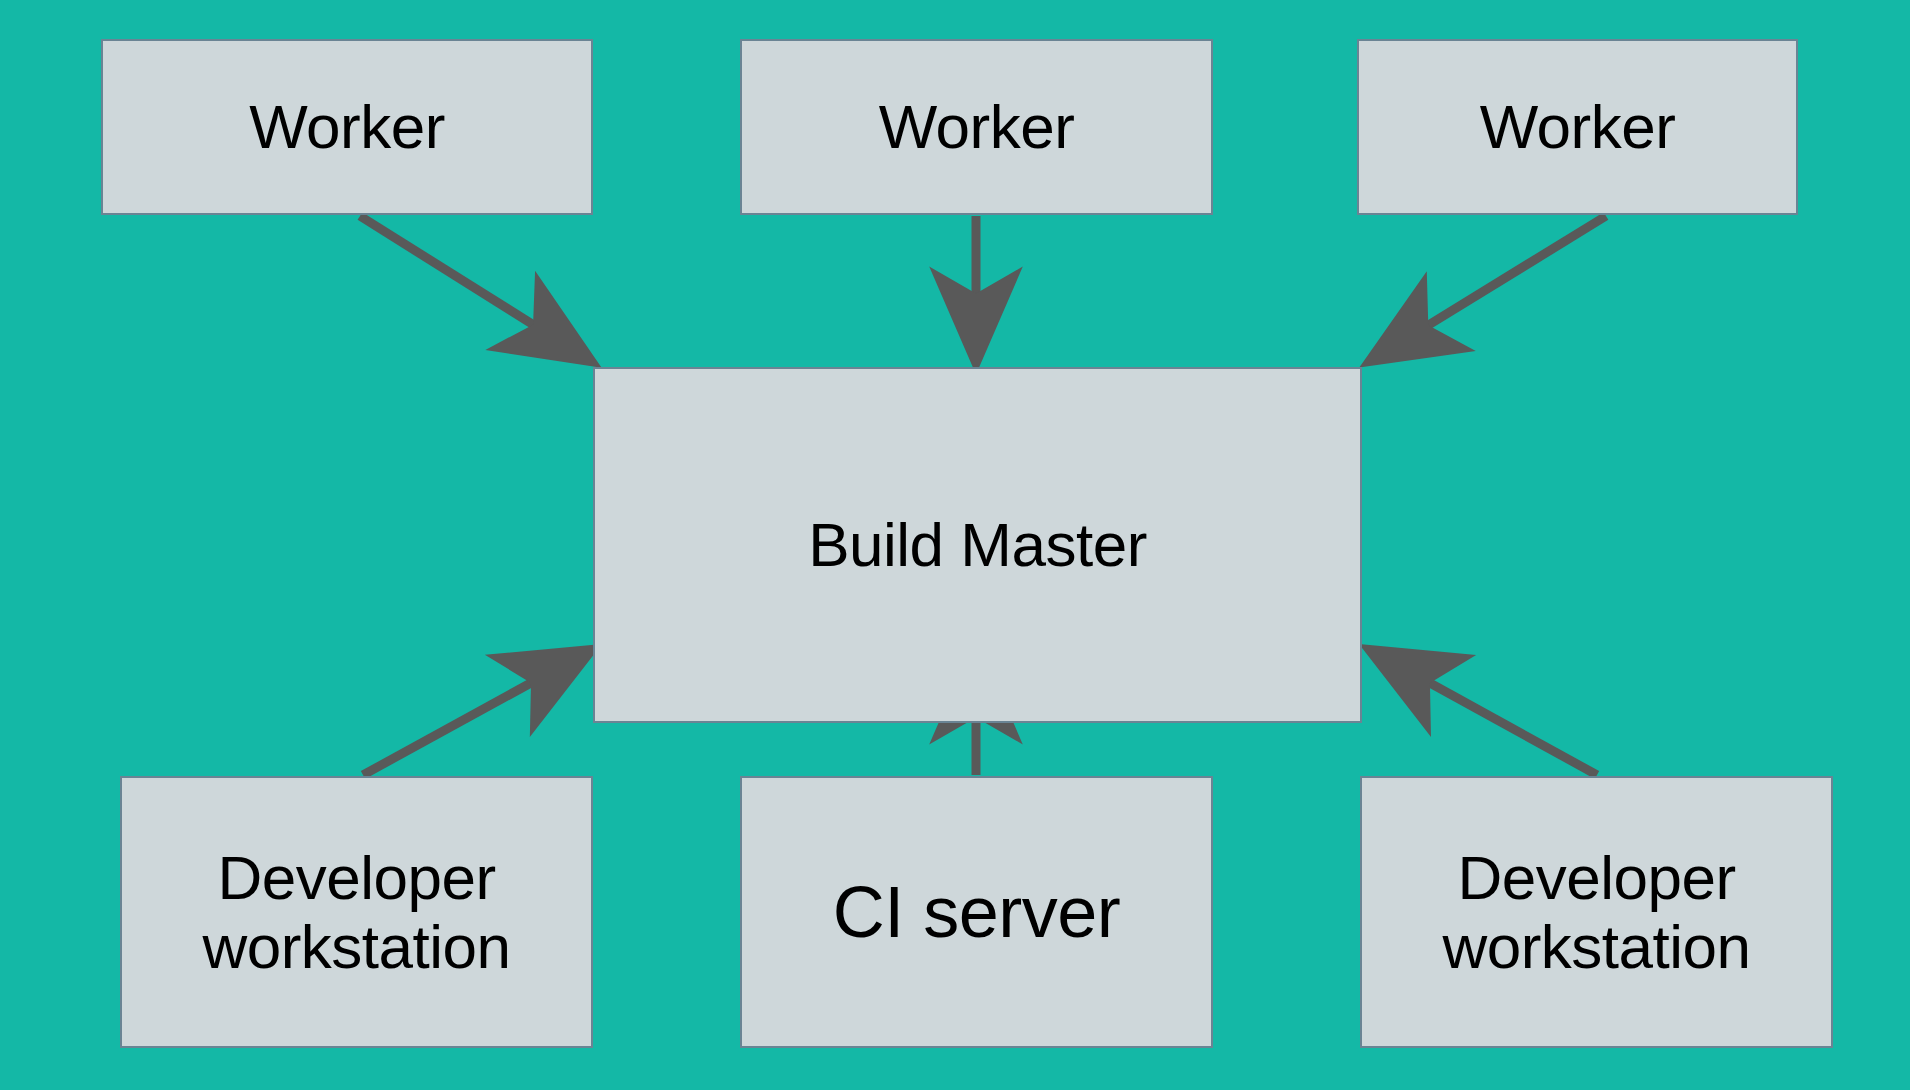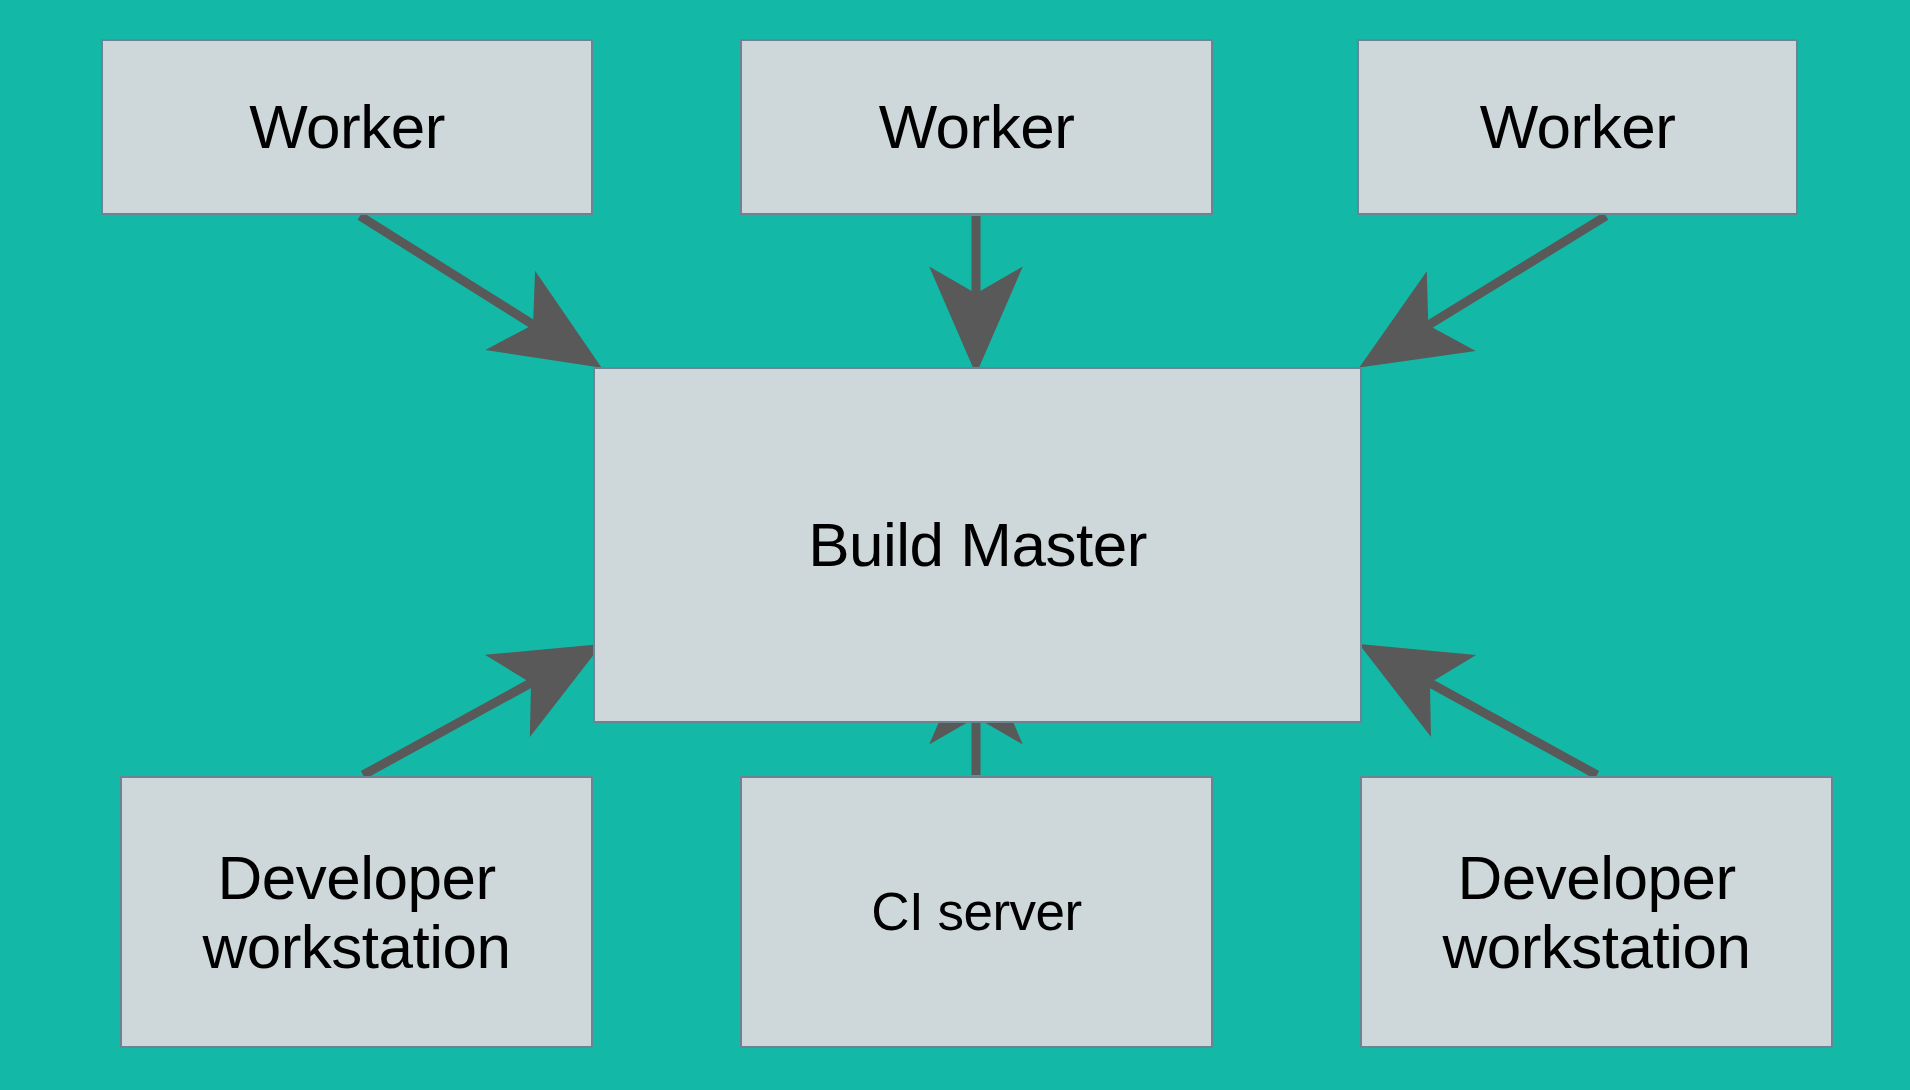--- a/index.html
+++ b/index.html
@@ -44,21 +44,21 @@
   }
 
   
   .n-worker-1   { left: 101px;  top: 39px;  width: 492px; height: 176px; font-size: 62px; }
   .n-worker-2   { left: 740px;  top: 39px;  width: 473px; height: 176px; font-size: 62px; }
   .n-worker-3   { left: 1357px; top: 39px;  width: 441px; height: 176px; font-size: 62px; }
 
   .n-build-master { left: 593px; top: 367px; width: 769px; height: 356px; font-size: 62px; }
 
   .n-dev-ws-1   { left: 120px;  top: 776px; width: 473px; height: 272px; font-size: 62px; }
-  .n-ci-server  { left: 740px;  top: 776px; width: 473px; height: 272px; font-size: 53px; }
+  .n-ci-server  { left: 740px;  top: 776px; width: 473px; height: 272px; font-size: 72px; }
   .n-dev-ws-2   { left: 1360px; top: 776px; width: 473px; height: 272px; font-size: 62px; }
 </style>
 </head>
 <body>
 
 <div id="canvas">
 
   <svg class="edges" viewBox="0 0 1910 1090" width="1910" height="1090" xmlns="http://www.w3.org/2000/svg">
     <defs>
       <marker id="barb" markerWidth="14" markerHeight="14" refX="11" refY="6" orient="auto" markerUnits="strokeWidth">

